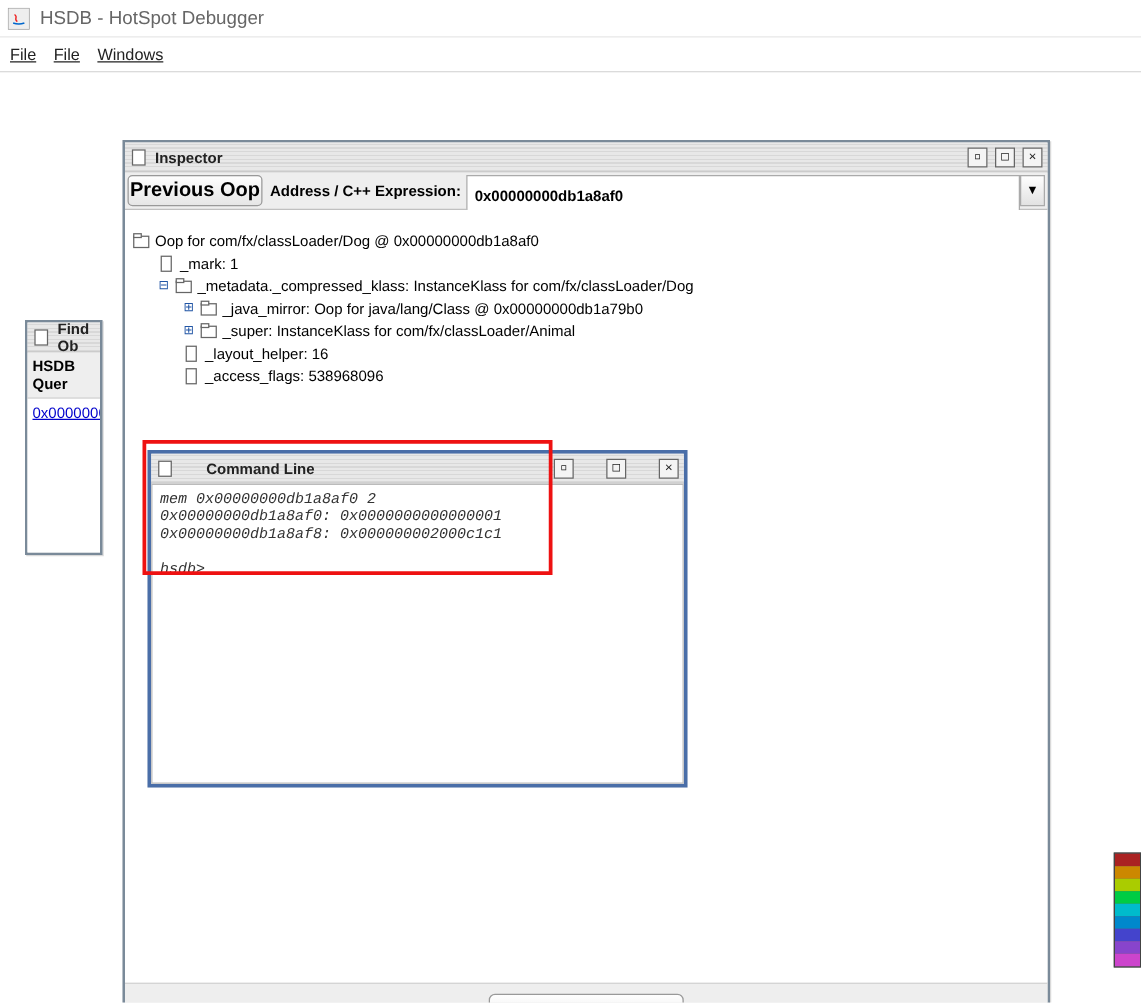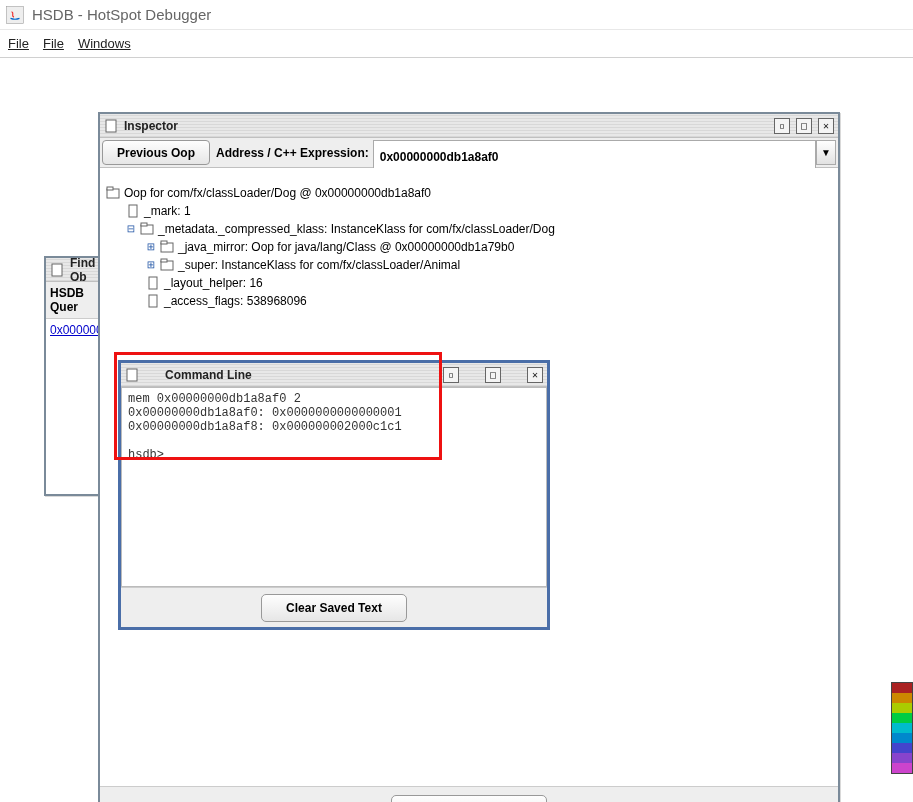--- a/index.html
+++ b/index.html
@@ -70,41 +70,41 @@
     border: 1px solid #666;
     background: #f4f4f4;
     font-family: monospace;
     font-size: 10px;
     text-align: center;
     line-height: 13px;
     cursor: default;
   }
 
   
-  .find-panel { left: 44px; top: 198px; width: 62px; height: 240px; }
+  .find-panel { left: 20px; top: 198px; width: 62px; height: 188px; }
   .find-panel .body { flex:1; display:flex; flex-direction:column; }
   .find-panel .soql-label {
     background:#eeeeee; padding:4px 4px; font-size:12px; font-weight:bold;
     border-bottom:1px solid #ccc;
   }
   .find-panel .list {
     flex:1; background:#fff; padding:4px; overflow:hidden;
   }
   .find-panel .list a { color:#0000cc; text-decoration: underline; font-size:12px; }
 
   
   .inspector { left: 98px; top: 54px; width: 742px; height: 720px; }
   .inspector .toolbar {
     display:flex; align-items:stretch; height:30px;
     border-bottom:1px solid #c0c0c0;
     background:#eeeeee;
   }
   .inspector .toolbar button.prev {
     width:108px;
-    font-size:12px; font-weight:bold;
+    font-size:16px; font-weight:bold;
     background: linear-gradient(#fefefe,#e6e6e6);
     border:1px solid #999;
     border-radius:4px;
     margin:2px;
     cursor:default;
   }
   .inspector .toolbar .expr-label {
     display:flex; align-items:center;
     font-size:12px; font-weight:bold; padding:0 4px;
   }
@@ -151,20 +151,21 @@
   .cmdline { position:absolute; left:118px; top:302px; width:432px; height:270px;
     border:3px solid #4a6ea8; background:#eeeeee;
     display:flex; flex-direction:column;
   }
   .cmdline .if-titlebar { background: repeating-linear-gradient(0deg, #d8d8d8 0 1px, #e8e8e8 1px 3px); gap: 26px; }
   .cmd-body {
     flex:1; background:#fff; border:1px solid #bbb;
     font-family: "Courier New", monospace; font-size:12px;
     padding:4px 6px; white-space:pre;
     color:#333;
+    font-style:italic;
   }
   .cmdline .footer {
     height:40px; background:#eeeeee;
     display:flex; align-items:center; justify-content:center;
     border-top:1px solid #ccc;
   }
 
   .red-annot {
     position:absolute;
     border:3px solid #e11;
@@ -301,23 +302,20 @@
       <span class="title-text">Command Line</span>
       <span class="if-ctrl">▫</span>
       <span class="if-ctrl">□</span>
       <span class="if-ctrl">✕</span>
     </div>
     <div class="cmd-body" id="cmd-body">mem 0x00000000db1a8af0 2
 0x00000000db1a8af0: 0x0000000000000001
 0x00000000db1a8af8: 0x000000002000c1c1
 
 hsdb&gt;</div>
-    <div class="footer">
-      <button class="swing-btn">Clear Saved Text</button>
-    </div>
   </div>
 
   <div class="red-annot" style="left:114px; top:294px; width:328px; height:108px;"></div>
 
   <div class="gutter">
     <div class="g0"></div>
       <div class="g1"></div>
       <div class="g2"></div>
     <div class="g3"></div>
       <div class="g4"></div>

